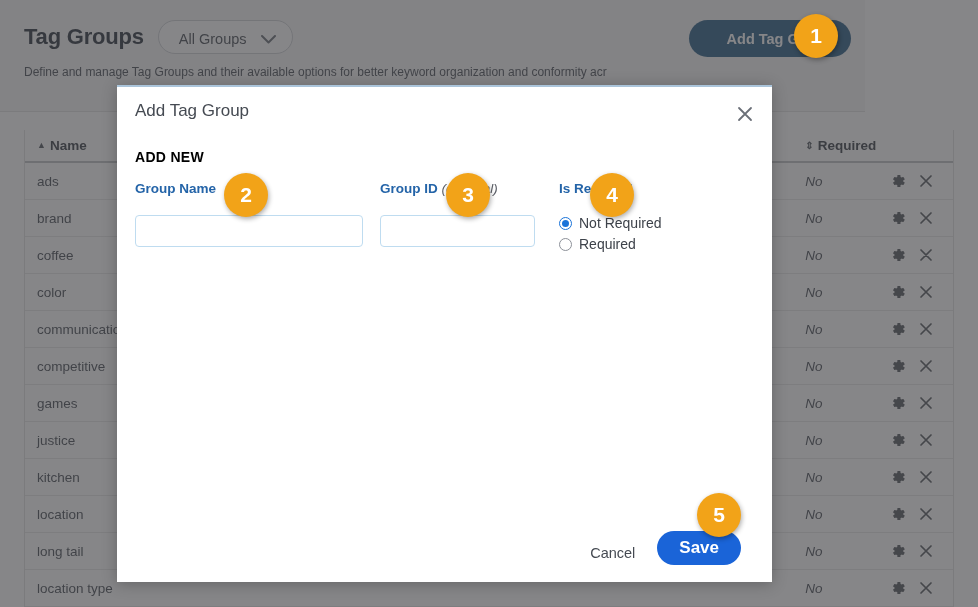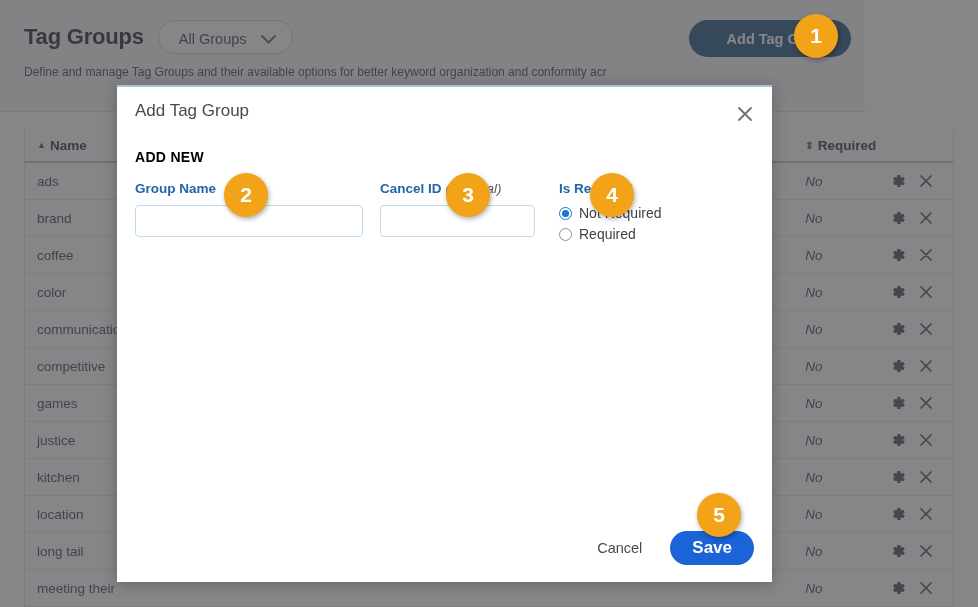--- a/index.html
+++ b/index.html
@@ -127,21 +127,21 @@
     margin-bottom: 16px;
   }
 
   .fields { display: flex; align-items: flex-start; }
   .fld-name { width: 228px; }
   .fld-id   { width: 155px; margin-left: 17px; }
   .fld-req  { width: 180px; margin-left: 24px; }
 
   .fld-label {
     font-size: 13.5px; font-weight: bold; color: #2464a8;
-    margin-bottom: 9px; white-space: nowrap;
+    margin-bottom: 19px; white-space: nowrap;
   }
   .fld-label .opt { font-weight: normal; font-style: italic; color: #5d6068; }
 
   .txt {
     display: block; width: 100%; height: 32px;
     border: 1px solid #bfdcf0; border-radius: 4px;
     background: #ffffff; outline: none;
     font-family: "Liberation Sans", sans-serif; font-size: 13.5px;
     padding: 0 8px; color: #333;
   }
@@ -153,22 +153,22 @@
     display: flex; align-items: center; justify-content: center; flex: none;
   }
   .radio.on { border-color: #1a73d9; }
   .radio.on::after {
     content: ""; width: 7px; height: 7px; border-radius: 50%;
     background: #1a73d9;
   }
   .radio-lbl { font-size: 14px; color: #3d424a; white-space: nowrap; }
 
   .modal-footer {
-    position: absolute; right: 18px; bottom: 17px;
-    display: flex; align-items: center; gap: 26px;
+    position: absolute; right: 31px; bottom: 17px;
+    display: flex; align-items: flex-end; gap: 20px;
   }
   .cancel-btn {
     background: none; border: none;
     font-family: "Liberation Sans", sans-serif;
     font-size: 14.5px; color: #454a52; padding: 4px 2px;
   }
   .save-btn {
     height: 34px; min-width: 80px; padding: 0 22px;
     border: none; border-radius: 17px;
     background: #1a64d8; color: #ffffff;
@@ -406,21 +406,21 @@
                 </svg>
               </span>
               <span>
                 <svg class="ico" viewBox="0 0 16 16">
                   <path d="M3 3 L13 13 M13 3 L3 13" stroke="#55595f" stroke-width="1.7" stroke-linecap="round"></path>
                 </svg>
               </span>
             </div>
           </div>
           <div class="tbl-row">
-            <div class="td-name">meeting their</div>
+            <div class="td-name">location type</div>
             <div class="td-req">No</div>
             <div class="td-acts">
               <span>
                 <svg class="ico" viewBox="0 0 16 16">
                   <path fill="#55595f" d="M8 5.3a2.7 2.7 0 100 5.4 2.7 2.7 0 000-5.4zm0 4a1.3 1.3 0 110-2.6 1.3 1.3 0 010 2.6z"></path>
                   <path fill="#55595f" d="M14.4 9.3l-1.1-.6a5.6 5.6 0 000-1.4l1.1-.6a.6.6 0 00.2-.8l-1-1.7a.6.6 0 00-.8-.2l-1.1.6a5.4 5.4 0 00-1.2-.7V2.6a.6.6 0 00-.6-.6H7.9a.6.6 0 00-.6.6v1.3a5.4 5.4 0 00-1.2.7l-1.1-.6a.6.6 0 00-.8.2l-1 1.7a.6.6 0 00.2.8l1.1.6a5.6 5.6 0 000 1.4l-1.1.6a.6.6 0 00-.2.8l1 1.7c.2.3.5.4.8.2l1.1-.6c.4.3.8.5 1.2.7v1.3c0 .3.3.6.6.6h2v-.1a.6.6 0 00.6-.5v-1.3c.4-.2.8-.4 1.2-.7l1.1.6c.3.2.6.1.8-.2l1-1.7a.6.6 0 00-.2-.8z"></path>
                 </svg>
               </span>
               <span>
                 <svg class="ico" viewBox="0 0 16 16">
@@ -449,21 +449,21 @@
 
       <div class="fields">
 
         <div class="fld-name">
           <div class="fld-label">Group Name</div>
           <input class="txt" type="text" placeholder="" style="">
         </div>
 
         <div class="fld-id">
           <div class="fld-label">
-            <span>Cancel ID</span>
+            <span>Group ID</span>
             <span class="opt">(optional)</span>
           </div>
           <input class="txt" type="text" placeholder="" style="">
         </div>
 
         <div class="fld-req">
           <div class="fld-label">Is Required</div>
           <div class="radio-row">
             <span class="radio on"></span>
             <span class="radio-lbl">Not Required</span>

